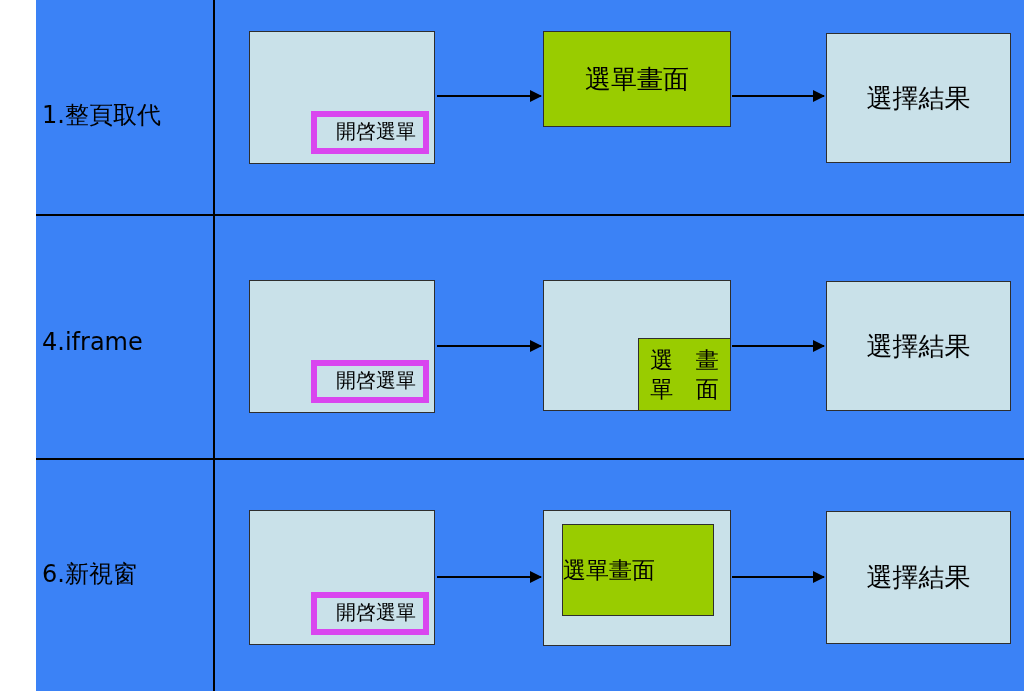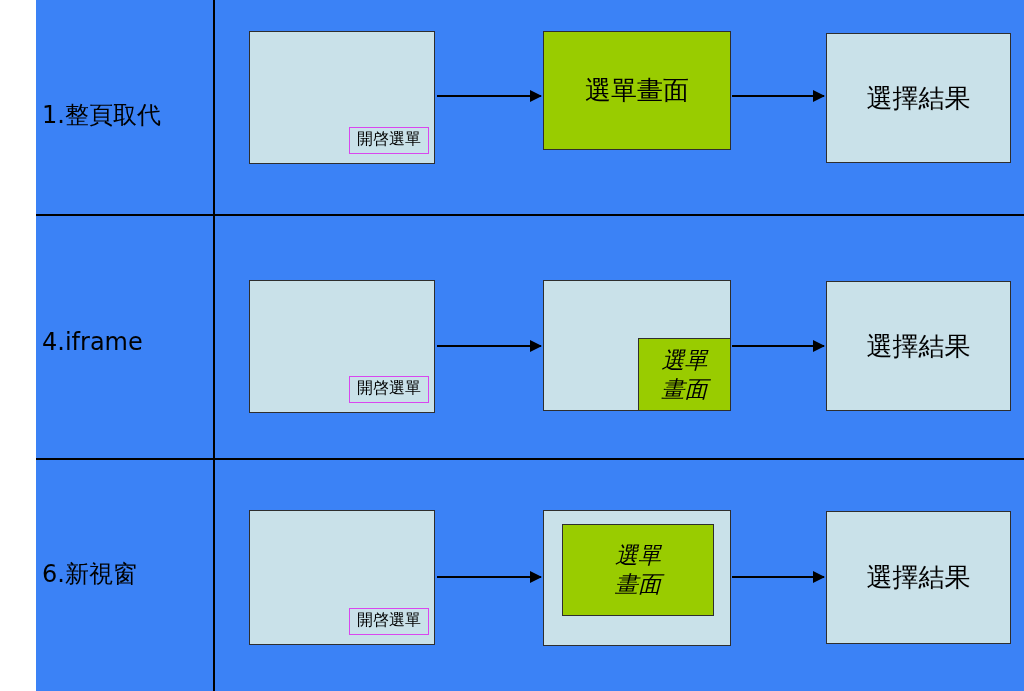--- a/index.html
+++ b/index.html
@@ -50,39 +50,37 @@
     display: flex;
     align-items: center;
     justify-content: center;
     font-size: 26px;
     text-align: center;
   }
   .open-btn {
     position: absolute;
     right: 5px;
     bottom: 9px;
-    border: 1px solid #d946ef;
-    padding: 1px 7px 3px 7px;
-    font-size: 16px;
+    border: 6px solid #d946ef;
+    padding: 1px 7px 3px 19px;
+    font-size: 20px;
     white-space: nowrap;
     background: transparent;
   }
   .sub {
     position: absolute;
     border: 1px solid #2e2e2e;
     box-sizing: border-box;
     background: var(--menu-box, #99cc00);
     display: flex;
-    flex-direction: column;
     align-items: center;
-    justify-content: center;
+    justify-content: flex-start;
     font-size: 23px;
     line-height: 1.25;
     text-align: center;
-    font-style: italic;
   }
   .arrow {
     position: absolute;
     height: 2px;
     background: var(--line, #000);
   }
   .arrow::after {
     content: "";
     position: absolute;
     right: -1px;
@@ -105,21 +103,21 @@
   <div class="hline" style="top:458px"></div>
 
   <div class="row-label" style="top:102px">1.整頁取代</div>
 
   <div class="box blue" style="left:213px;top:31px;width:186px;height:133px">
     <span class="open-btn">開啓選單</span>
   </div>
 
   <div class="arrow" style="left:401px;top:95px;width:104px"></div>
 
-  <div class="box greenbg center" style="left:507px;top:31px;width:188px;height:119px">選單畫面</div>
+  <div class="box greenbg center" style="left:507px;top:31px;width:188px;height:96px">選單畫面</div>
 
   <div class="arrow" style="left:696px;top:95px;width:92px"></div>
 
   <div class="box blue center" style="left:790px;top:33px;width:185px;height:130px">選擇結果</div>
 
   <div class="row-label" style="top:329px">4.iframe</div>
 
   <div class="box blue" style="left:213px;top:280px;width:186px;height:133px">
     <span class="open-btn">開啓選單</span>
   </div>

